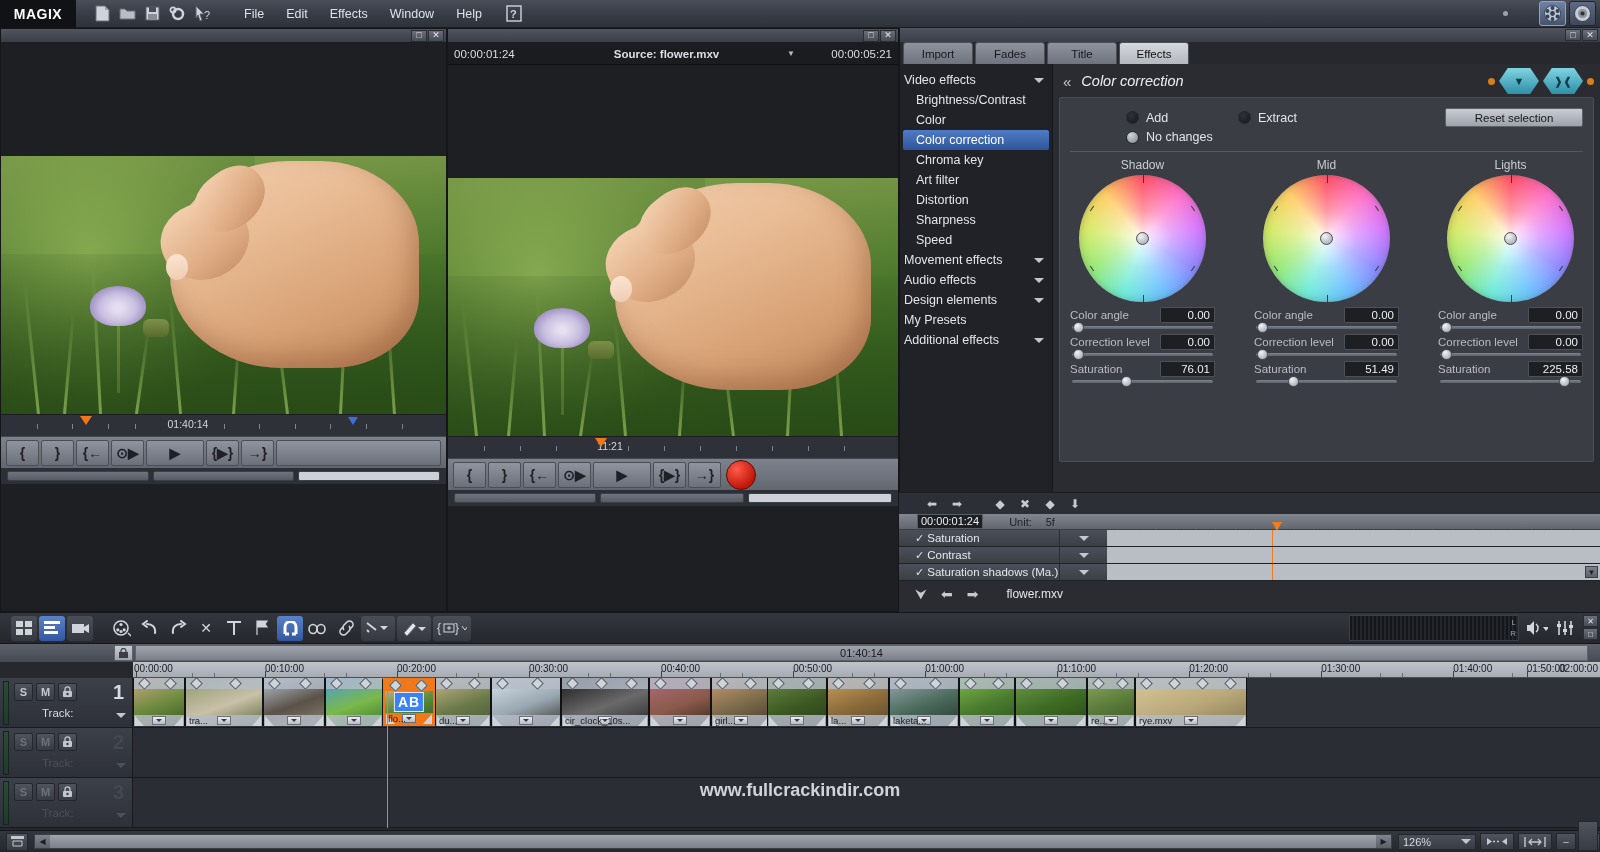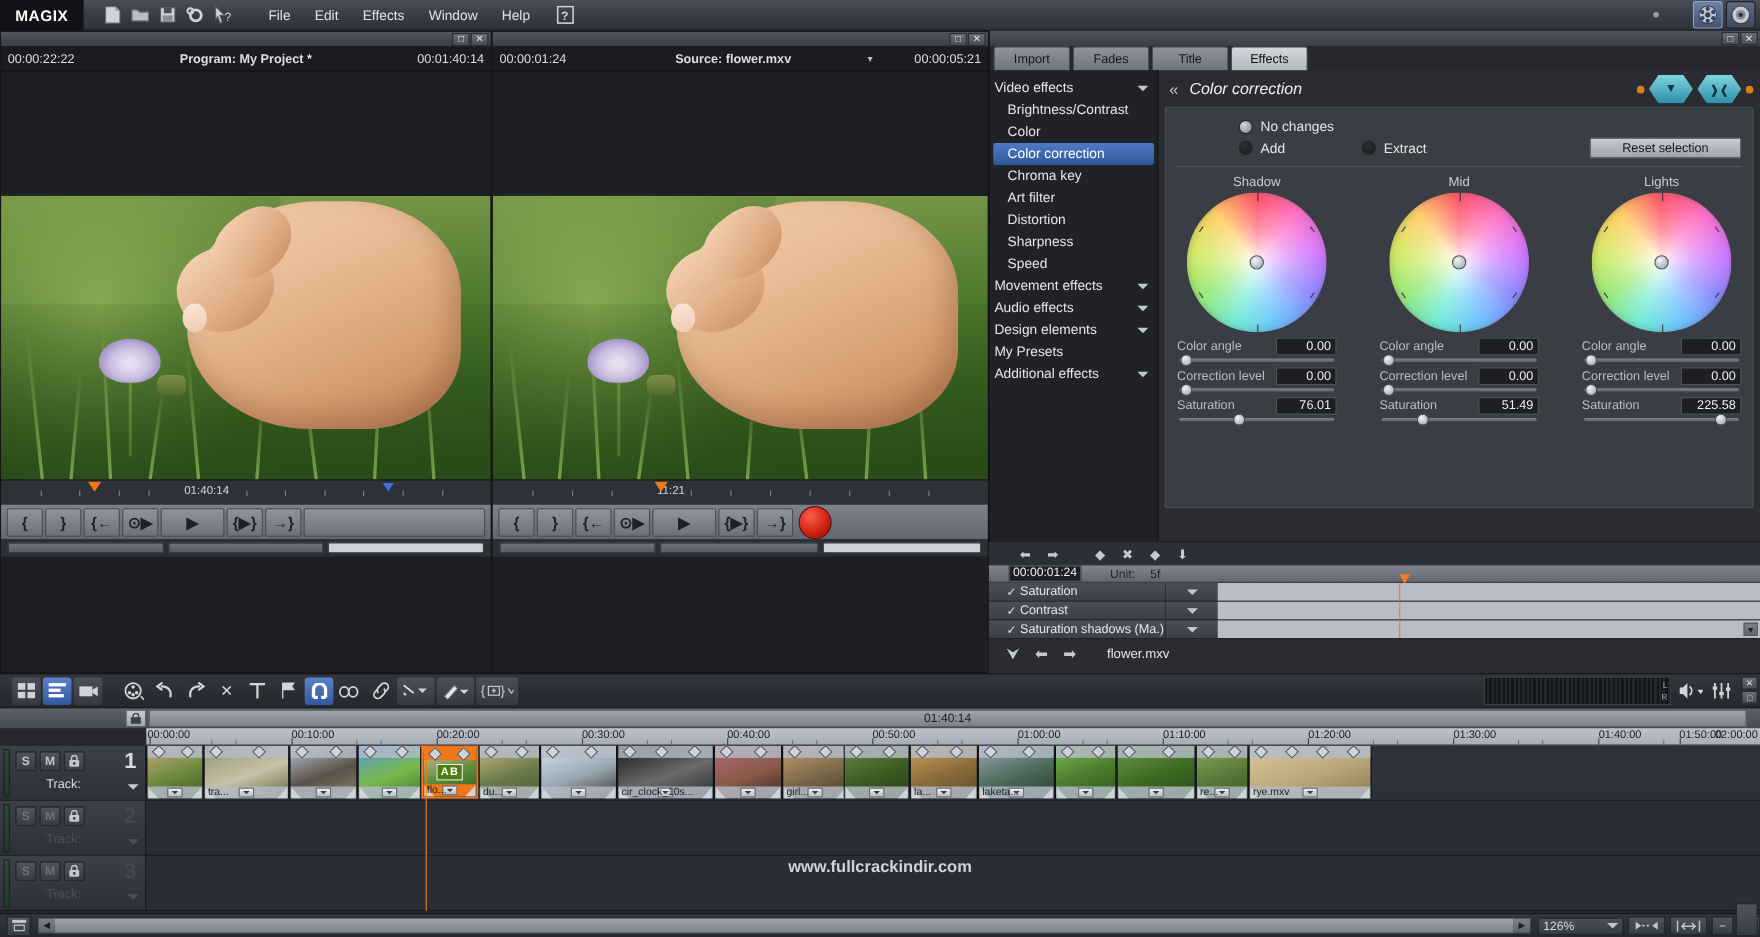--- a/index.html
+++ b/index.html
@@ -485,27 +485,27 @@
   .clip-dd {
     position:absolute; bottom:1px; left:50%; transform:translateX(-50%);
     width:14px; height:9px;
     background:linear-gradient(180deg,#eceef2,#b9bdc4); border:1px solid #6a6e76;
     display:flex; align-items:center; justify-content:center;
   }
   .clip.selected { border:2px solid #f07818; }
   .clip.selected .clip-top, .clip.selected .clip-bot { background:#f07818; }
   .clip-ab {
     position:absolute; left:50%; top:50%; transform:translate(-50%,-50%);
-    background:#4d7c0f; border:1px solid #e8eaee; color:#fff;
-    font-size:10px; font-weight:bold; padding:1px 3px; letter-spacing:1px;
+    background:#3b82f6; border:1px solid #e8eaee; color:#fff;
+    font-size:14px; font-weight:bold; padding:1px 3px; letter-spacing:1px;
   }
 
   .watermark {
     position:absolute; left:0; top:780px; width:1600px;
-    text-align:center; font-size:15px; font-weight:bold; color:#cfd3da;
+    text-align:center; font-size:18px; font-weight:bold; color:#cfd3da;
   }
 
   
   .statusbar {
     position:absolute; left:0; top:830px; width:1600px; height:22px;
     background:linear-gradient(180deg,#33363d,#25272d);
     display:flex; align-items:center; border-top:1px solid #15161a;
   }
   .sb-left {
     width:22px; height:18px; margin-left:6px;
@@ -612,25 +612,20 @@
             <circle cx="9.5" cy="9.5" r="2" fill="#2a2e36"></circle>
           </svg>
       </div>
     </div>
   </div>
 
   <div class="mon mon-left">
     <div class="mon-titlebar">
       <div class="wbtn">□</div>
       <div class="wbtn">✕</div>
-    </div>
-    <div class="mon-info">
-      <div class="mon-tc-l">00:00:22:22</div>
-      <div class="mon-name">Program: My Project *</div>
-      <div class="mon-tc-r">00:01:40:14</div>
     </div>
     <div class="mon-video mon-black">
       <div class="scene">
         <div class="sky"></div>
           <div class="blur1"></div>
           <div class="grass"></div>
         <div class="blade" style="left:8%;height:52%;transform:rotate(-6deg)"></div>
         <div class="blade" style="left:14%;height:40%;transform:rotate(5deg)"></div>
         <div class="blade" style="left:22%;height:58%;transform:rotate(-3deg)"></div>
         <div class="blade" style="left:30%;height:34%;transform:rotate(8deg)"></div>
@@ -806,35 +801,35 @@
             <span class="hexbtn">▼</span>
             <span class="hexbtn">❱❰</span>
             <span class="badge-dot"></span>
           </span>
         </div>
 
         <div class="ccbox">
 
           <div class="radio-row">
             <div class="col-a" style="padding-left:56px">
-              <span class="radio"></span>
-              <span class="rlabel">No changes</span>
-            </div>
-          </div>
-
-          <div class="radio-row">
-            <div class="col-a" style="padding-left:56px">
               <span class="radio off"></span>
               <span class="rlabel">Add</span>
             </div>
             <div class="col-b">
               <span class="radio off"></span>
               <span class="rlabel">Extract</span>
             </div>
             <div class="btn-reset">Reset selection</div>
+          </div>
+
+          <div class="radio-row">
+            <div class="col-a" style="padding-left:56px">
+              <span class="radio"></span>
+              <span class="rlabel">No changes</span>
+            </div>
           </div>
 
           <div class="hr"></div>
 
 
           <div class="wheels">
 
             <div class="wheelcol">
               <div class="wheel-title">Shadow</div>
               <div class="wheel">

